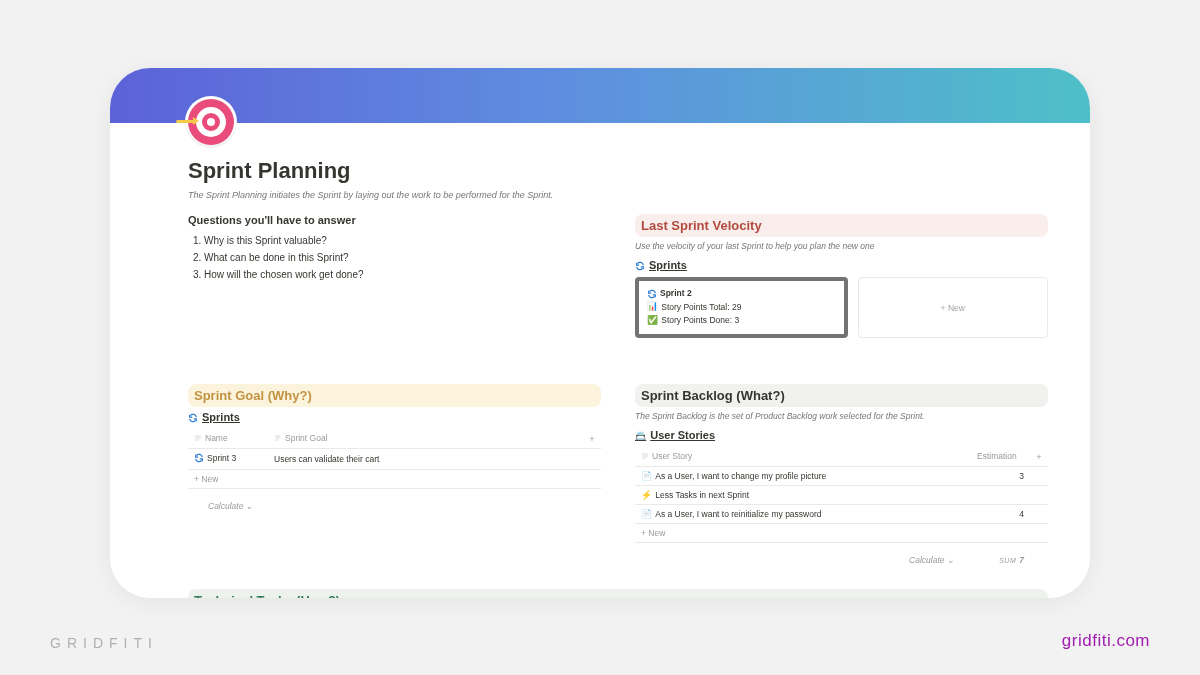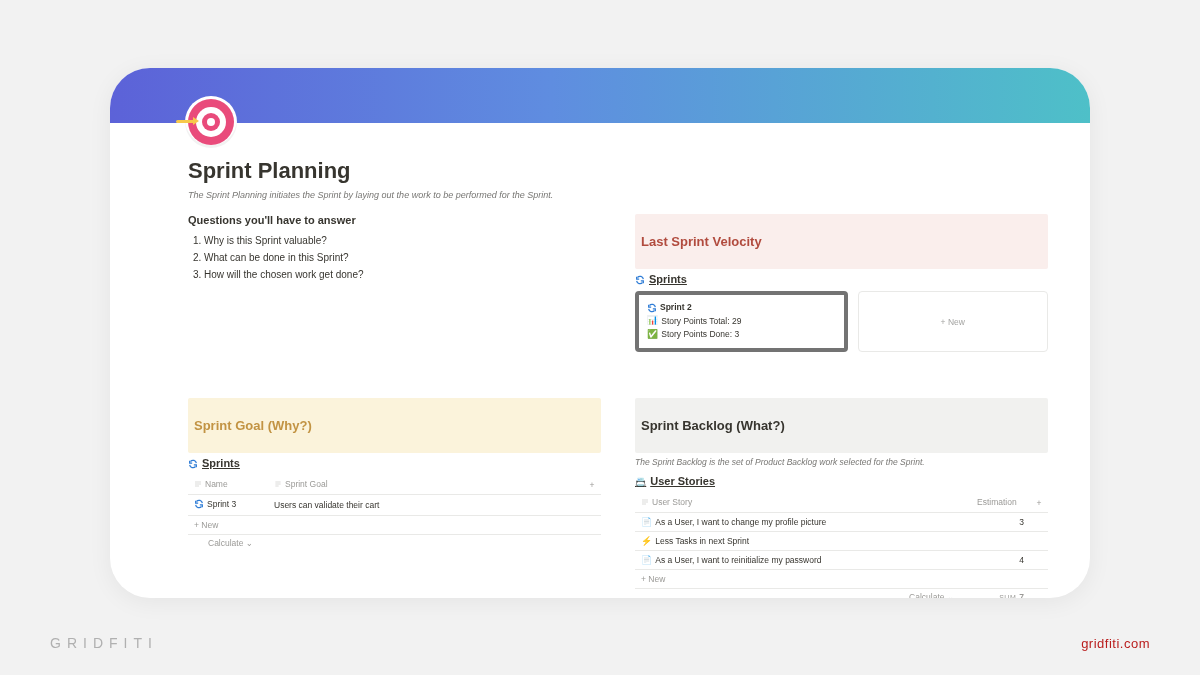--- a/index.html
+++ b/index.html
@@ -60,21 +60,21 @@
   h1.page-title { font-size: 22px; font-weight: 700; margin-bottom: 6px; }
   .desc { font-size: 9px; color:#787774; font-style: italic; margin-bottom: 14px; }
 
   .cols { display:flex; gap:34px; }
   .col { flex:1; min-width:0; }
 
   .subhead { font-size: 11px; font-weight:600; margin-bottom:6px; }
   ol.q { list-style:decimal; padding-left:16px; }
   ol.q li { font-size:10px; line-height:1.7; color:#37352f; }
 
-  .hband { padding:20px 6px; border-radius:2px; font-size:13px; font-weight:600; margin-bottom:4px; }
+  .hband { padding:4px 6px; border-radius:8px; font-size:13px; font-weight:600; margin-bottom:4px; }
   .hband.red   { background:#faeeec; color:#b14b3e; }
   .hband.yellow{ background:#fbf3db; color:#c29343; }
   .hband.grey  { background:#f1f1ef; color:#37352f; }
   .hband.green { background:#edf3ec; color:#327a58; }
 
   .subdesc { font-size:8.5px; color:#787774; font-style:italic; margin-bottom:8px; }
 
   .dbtitle { font-size:11px; font-weight:600; display:flex; align-items:flex-end; gap:4px; margin-bottom:6px;text-decoration:underline; }
   .sync-icon { width:10px;height:10px;display:inline-block; }
   .sync-icon svg{display:block;}
@@ -94,38 +94,38 @@
   }
 
   
   table { width:100%; border-collapse:collapse; font-size:8.5px; }
   th { text-align:left; font-weight:400; color:#9b9a97; border-bottom:1px solid #e9e9e7; padding:4px 6px; }
   th .thlabel{display:inline-flex;align-items:center;gap:3px;}
   td { border-bottom:1px solid #e9e9e7; padding:4px 6px; color:#37352f; }
   td.num { text-align:right; }
   th.add, td.add { width:18px; text-align:center; color:#9b9a97; }
   .newrow td { color:#9b9a97; }
-  .calcrow td { border:none; color:#9b9a97; padding-top:3px; }
+  .calcrow td { border:none; color:#9b9a97; padding-top:12px;font-style:italic; }
   .sumcell{ text-align:right;}
   .sumlabel{ color:#9b9a97; font-size:7px; letter-spacing:.5px; margin-right:3px;}
 
   .link { display:inline-flex; align-items:center; gap:3px; }
   .emoji { font-size:9px; }
 
   .spacer-lg { height:46px; }
   .spacer-md { height:20px; }
 
   
   .brand-left {
     position:absolute; left:50px; bottom:24px;
     color:#b0b0b0; font-size:14px; letter-spacing:6px; font-weight:400;
   }
   .brand-right {
     position:absolute; right:50px; bottom:24px;
-    color:#b91c1c; font-size:13px; letter-spacing:.5px;
+    color:#a21caf; font-size:17px; letter-spacing:.5px;
   }
   .micro{width:8px;height:8px;display:inline-block;opacity:.7;}
 </style>
 </head>
 <body>
 
 <div class="window">
   <div class="cover"></div>
 
   <div class="page-icon">
@@ -148,20 +148,21 @@
         <div class="subhead">Questions you'll have to answer</div>
         <ol class="q">
           <li>Why is this Sprint valuable?</li>
           <li>What can be done in this Sprint?</li>
           <li>How will the chosen work get done?</li>
         </ol>
       </div>
 
       <div class="col">
         <div class="hband red">Last Sprint Velocity</div>
+        <div class="subdesc">Use the velocity of your last Sprint to help you plan the new one</div>
         <div class="dbtitle">
           <span class="sync-icon">
             <svg viewBox="0 0 24 24" fill="none" stroke="#2e7cd6" stroke-width="3">
                 <path d="M4 4v6h6M20 20v-6h-6"></path>
                 <path d="M20 10A8 8 0 006 6M4 14a8 8 0 0014 4"></path>
               </svg>
           </span>
           <span>Sprints</span>
         </div>
         <div class="gallery">

